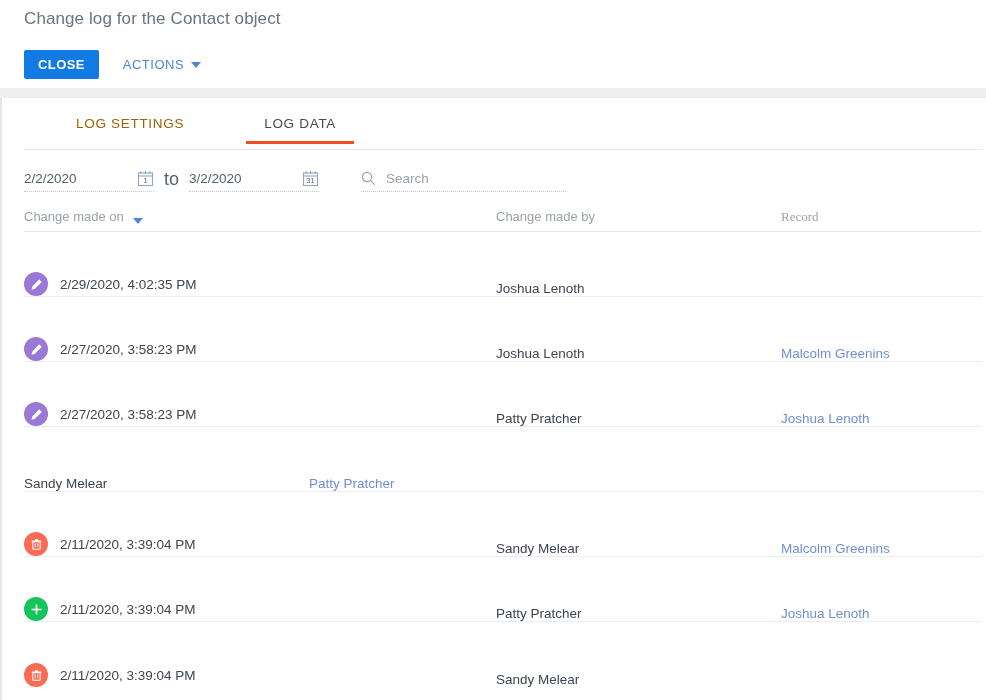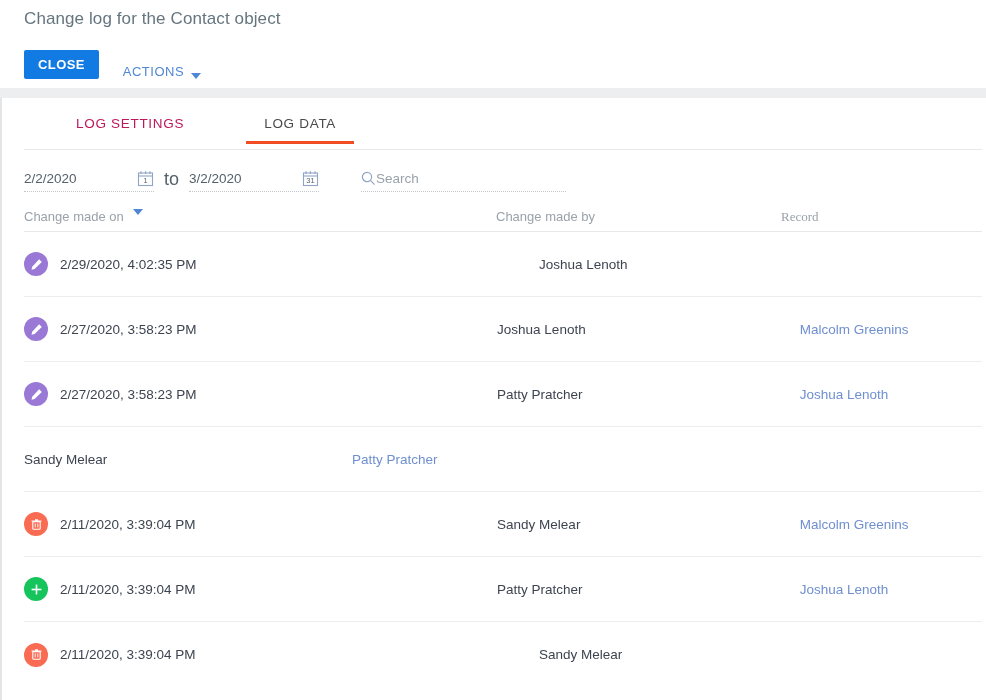--- a/index.html
+++ b/index.html
@@ -61,21 +61,21 @@
     border: none;
     color: #4f86d6;
     font-family: "Liberation Sans", sans-serif;
     font-size: 13px;
     font-weight: 400;
     letter-spacing: 0.5px;
     padding: 0 10px;
     margin-left: 14px;
     height: 29px;
     display: inline-flex;
-    align-items: flex-end;
+    align-items: center;
     gap: 7px;
     cursor: pointer;
   }
   .caret-down {
     width: 0; height: 0;
     border-left: 5px solid transparent;
     border-right: 5px solid transparent;
     border-top: 6px solid #4f86d6;
     display: inline-block;
   }
@@ -110,21 +110,21 @@
   .tab {
     position: relative;
     font-size: 13.5px;
     letter-spacing: 0.7px;
     padding: 0 18px 12px 18px;
     cursor: pointer;
     background: none;
     border: none;
     font-family: "Liberation Sans", sans-serif;
   }
-  .tab.inactive { color: #be185d; margin-left: 34px; }
+  .tab.inactive { color: #a16207; margin-left: 34px; }
   .tab.active { color: #4a4a4a; margin-left: 44px; }
   .tab.active::after {
     content: "";
     position: absolute;
     left: 0; right: 0;
     bottom: -1px;
     height: 3px;
     background: #f04d23;
   }
 
@@ -154,20 +154,21 @@
     margin: 0 10px;
   }
   .cal-icon { width: 17px; height: 17px; position: relative; display:block; }
   .search-box {
     display: flex;
     align-items: center;
     margin-left: 42px;
     width: 205px;
     border-bottom: 1px dotted #c3c7cb;
     height: 26px;
+    gap: 10px;
   }
   .search-placeholder {
     font-size: 13.5px;
     color: #9aa2aa;
   }
   .mag-icon { width: 15px; height: 15px; display:block; }
 
   
   .log-table { width: 100%; }
   .table-head {
@@ -175,41 +176,40 @@
     align-items: center;
     height: 30px;
     border-bottom: 1px solid #e6e8ea;
     margin-right: 4px;
   }
   .th {
     font-size: 13px;
     color: #9aa2aa;
     font-weight: 400;
     display: flex;
-    align-items: flex-start;
+    align-items: flex-end;
     gap: 9px;
   }
   .col-date   { width: 472px; }
   .col-by     { width: 285px; }
   .col-record { width: 200px; font-family: Liberation Serif, serif; }
   .chev-sort {
     display: inline-block;
     width: 0; height: 0;
     border-left: 5px solid transparent;
     border-right: 5px solid transparent;
     border-top: 6px solid #4f86d6;
   }
 
   .table-row {
     display: flex;
-    align-items: center;
+    align-items: flex-end;
     height: 65px;
     border-bottom: 1px solid #ebedee;
     margin-right: 4px;
-    gap: 43px;
   }
   .table-row:last-child { border-bottom: none; }
   .cell-date {
     width: 472px;
     display: flex;
     align-items: center;
     gap: 12px;
   }
   .cell-by {
     width: 285px;

